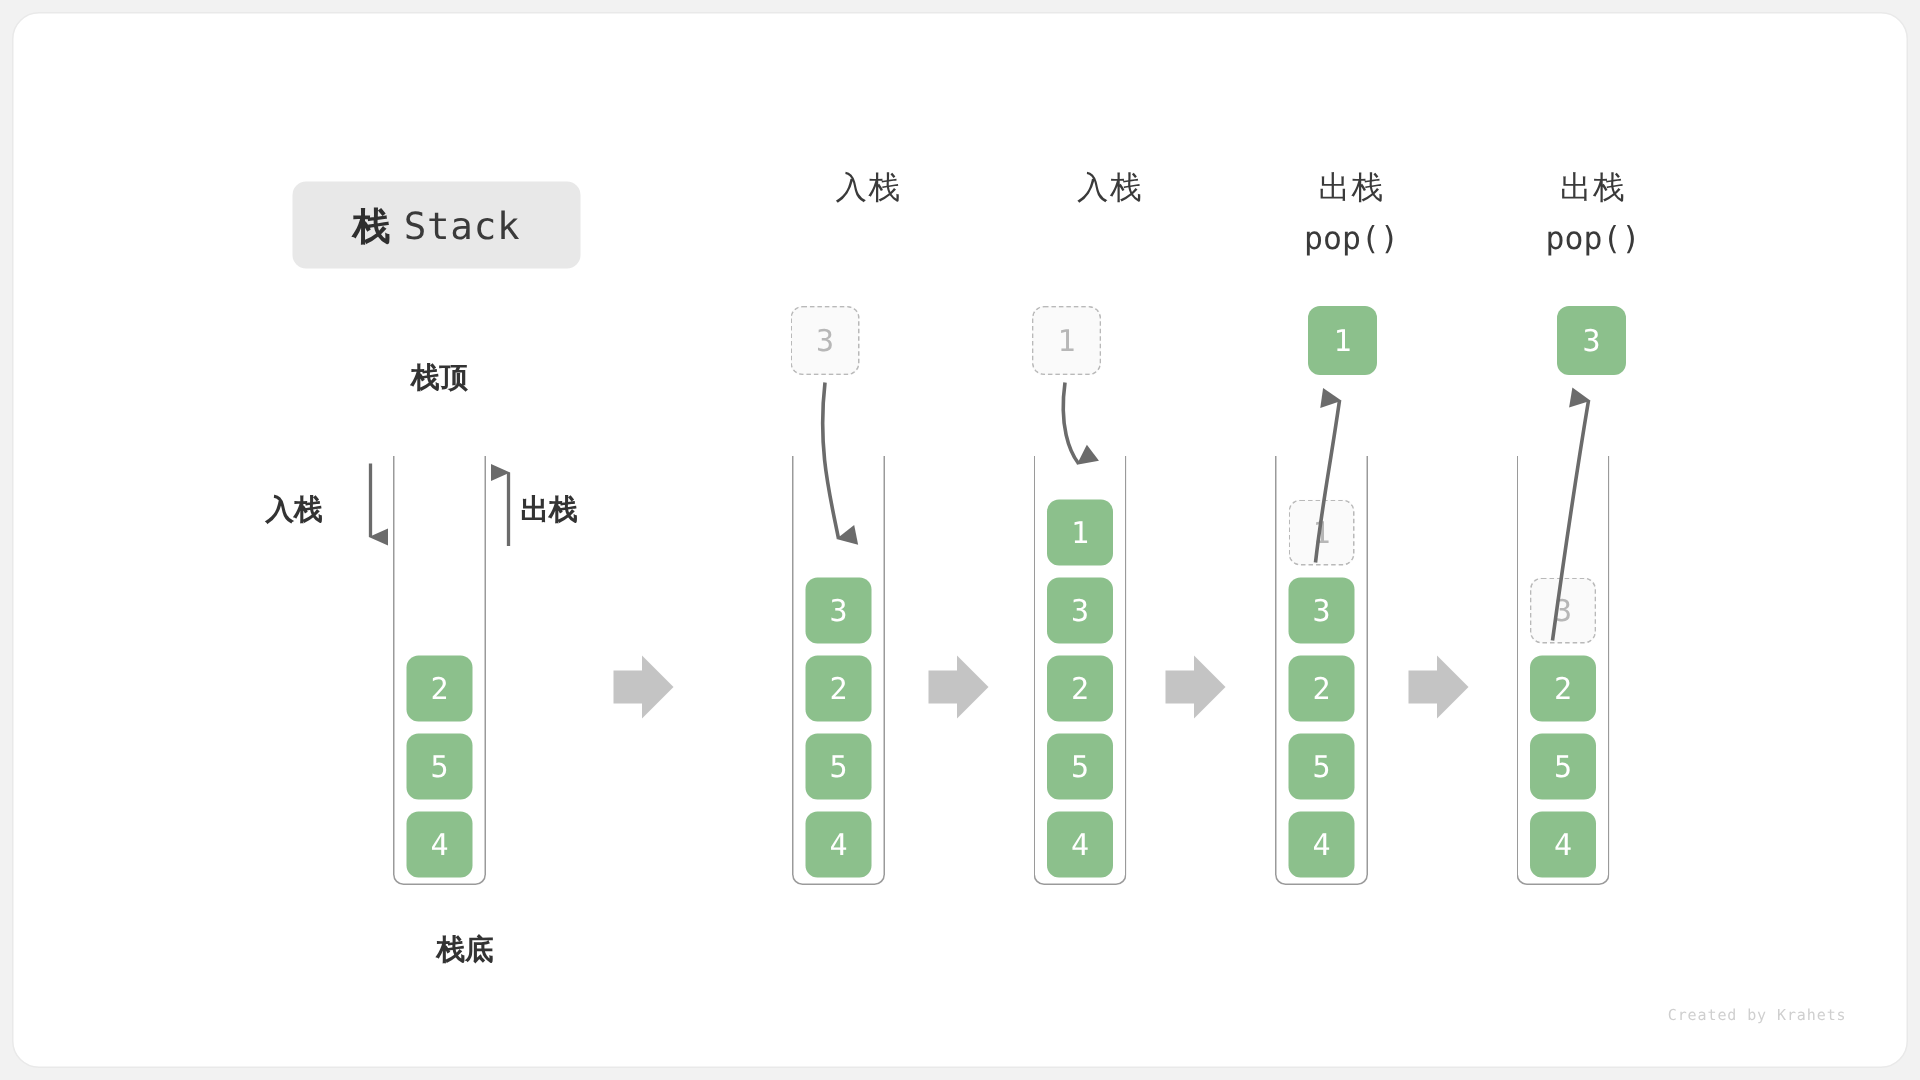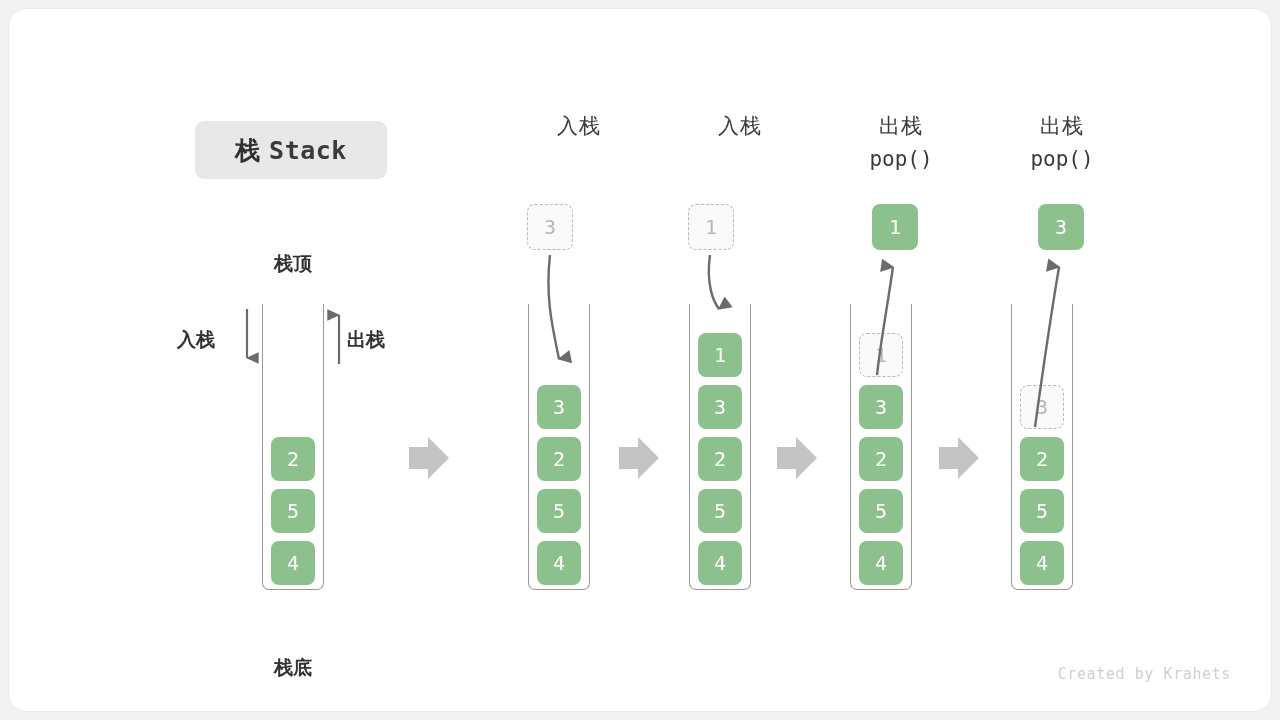--- a/index.html
+++ b/index.html
@@ -54,44 +54,43 @@
     font-size: 25px;
     color: #2f2f2f;
     letter-spacing: 0px;
   }
   .title-latin {
     font-family: "DejaVu Sans Mono", "Liberation Mono", monospace;
     font-size: 25px;
     color: #3a3a3a;
     margin-left: 9px;
     letter-spacing: 0.5px;
-    font-weight: bold;
   }
 
   
   .cjk-bold {
     font-family: "Liberation Sans", "DejaVu Sans", sans-serif;
     font-weight: bold;
     color: #333333;
   }
 
   .label-top {
     position: absolute;
     left: 248px;
-    top: 242px;
+    top: 230px;
     width: 72px;
     text-align: center;
     font-size: 19px;
   }
   .label-bottom {
     position: absolute;
     left: 248px;
-    top: 646px;
+    top: 611px;
     width: 72px;
-    text-align: center;
+    text-align: right;
     font-size: 19px;
   }
   .label-push-side {
     position: absolute;
     left: 168px;
     top: 318px;
     font-size: 19px;
   }
   .label-pop-side {
     position: absolute;
@@ -205,21 +204,21 @@
     height: 720px;
     pointer-events: none;
   }
 
   
   .credit {
     position: absolute;
     right: 40px;
     bottom: 28px;
     font-family: "DejaVu Sans Mono", "Liberation Mono", monospace;
-    font-size: 15px;
+    font-size: 10px;
     color: #cfcfcf;
     letter-spacing: 0.6px;
   }
 </style>
 </head>
 <body>
 
 <div id="canvas">
   <div class="card">
 

